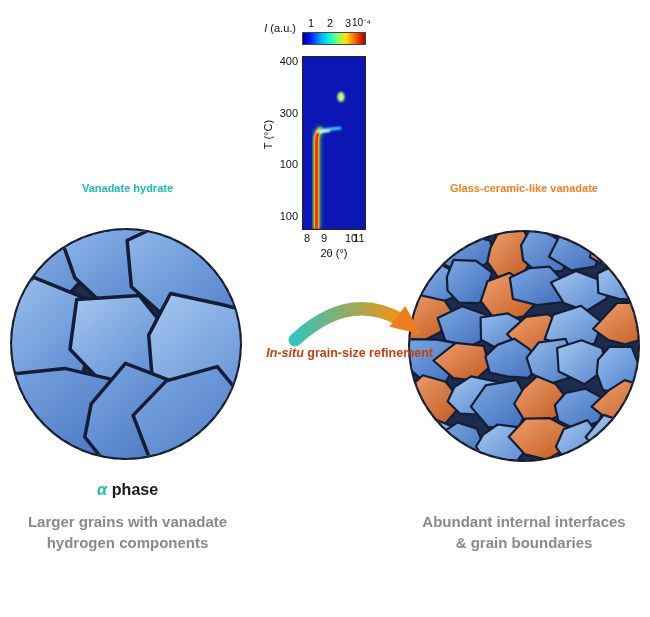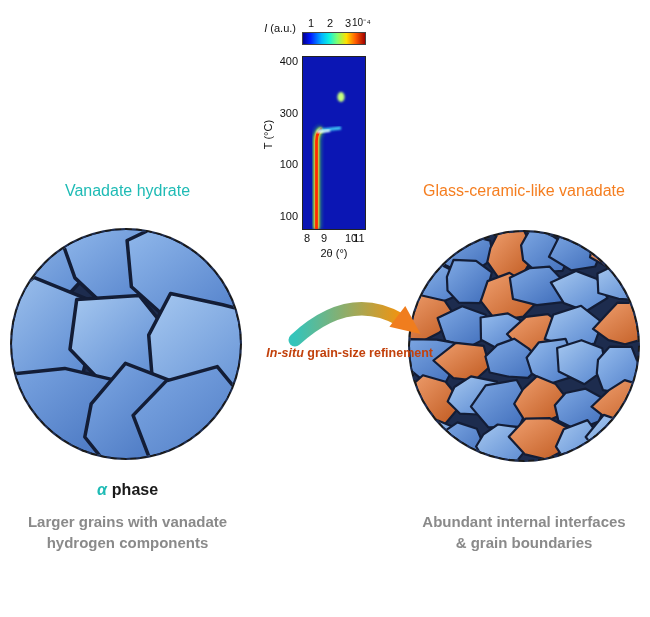--- a/index.html
+++ b/index.html
@@ -16,21 +16,21 @@
             background:linear-gradient(to right,#000090 0%,#0018ff 12%,#00b4ff 30%,
                        #0cf0e0 42%,#7dff72 55%,#ffe000 70%,#ff5a00 85%,#a00000 100%);}
   .plot{left:302px;top:56px;width:62px;height:172px;border:1px solid #222;background:#0b16b4;}
   .y-tick{width:26px;text-align:right;left:272px;font-size:11px;color:#111;}
   .y-label{left:236px;top:128px;width:64px;height:13px;text-align:center;
            transform:rotate(-90deg);font-size:11px;color:#111;}
   .x-tick{top:232px;width:12px;text-align:center;font-size:11px;color:#111;}
   .x-label{left:300px;top:247px;width:68px;text-align:center;font-size:11px;color:#111;}
 
   
-  .panel-title{top:182px;font-weight:normal;font-size:16px;text-align:center;}
+  .panel-title{top:182px;font-weight:bold;font-size:11px;text-align:center;}
   .phase{top:481px;font-weight:bold;font-size:16px;text-align:center;color:#1a1a1a;}
   .phase .sym{font-style:italic;font-weight:bold;}
   .phase .word{margin-left:5px;}
   .caption{top:511px;font-weight:bold;font-size:15px;line-height:21px;
            text-align:center;color:#8a8a8a;}
 
   
   .micro-circle{width:228px;height:228px;border:2px dashed #1a1a1a;border-radius:50%;
                 overflow:hidden;background:#1d2c4e;}
   .micro-circle svg{display:block;}

